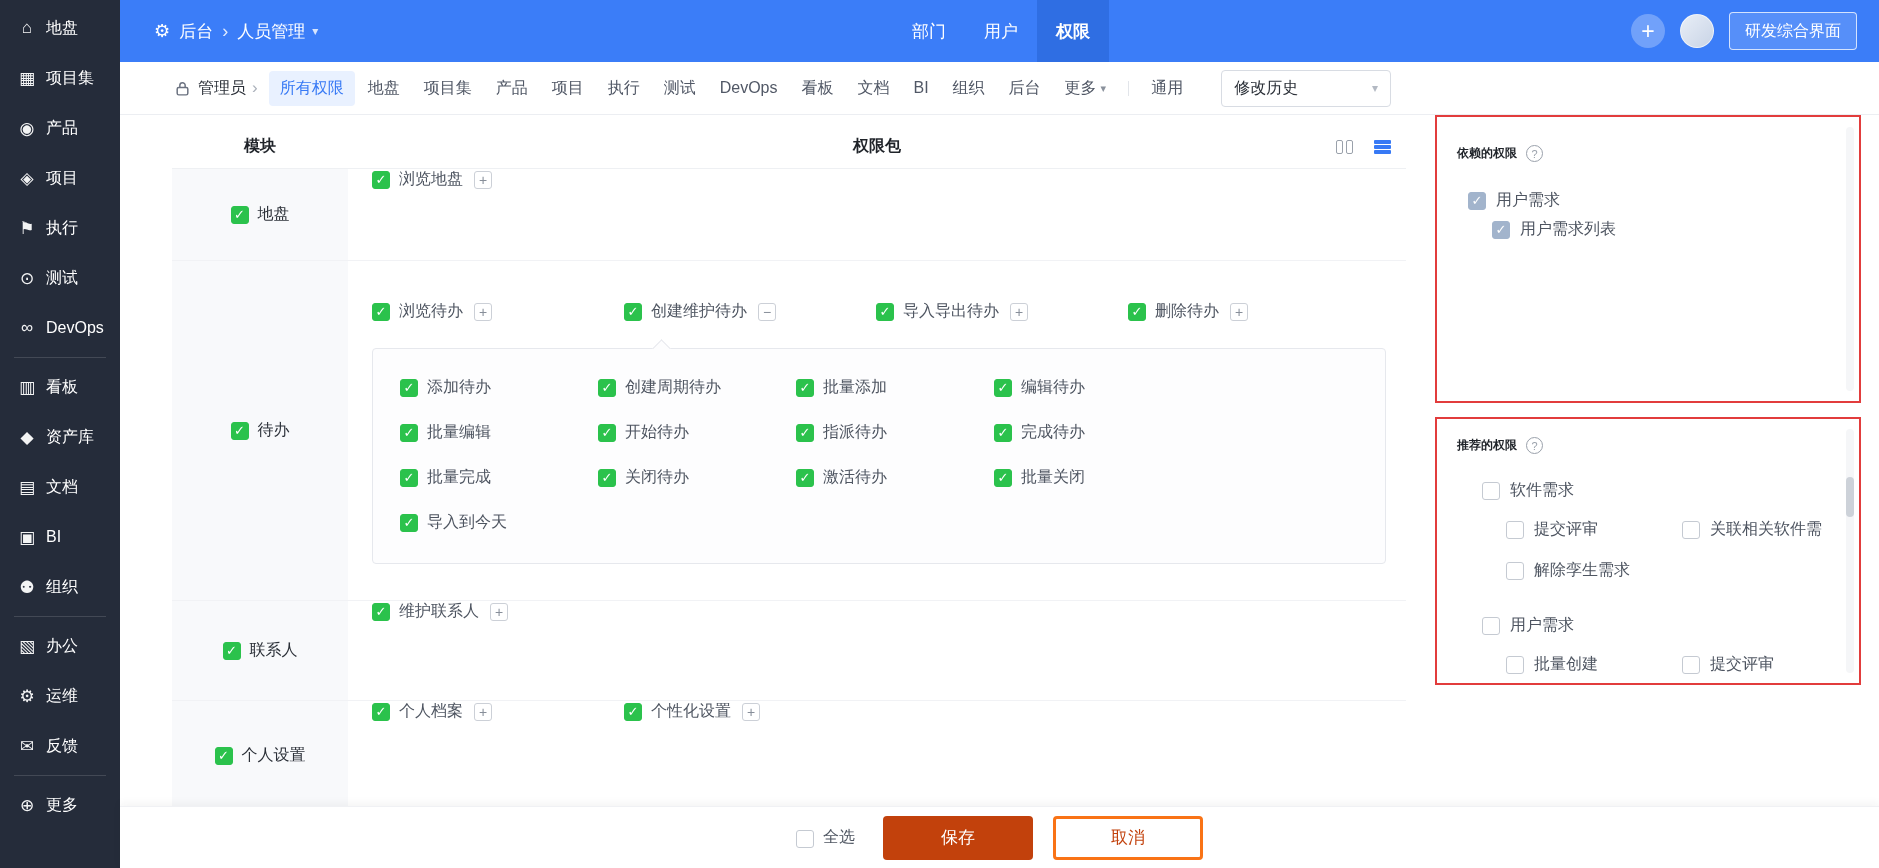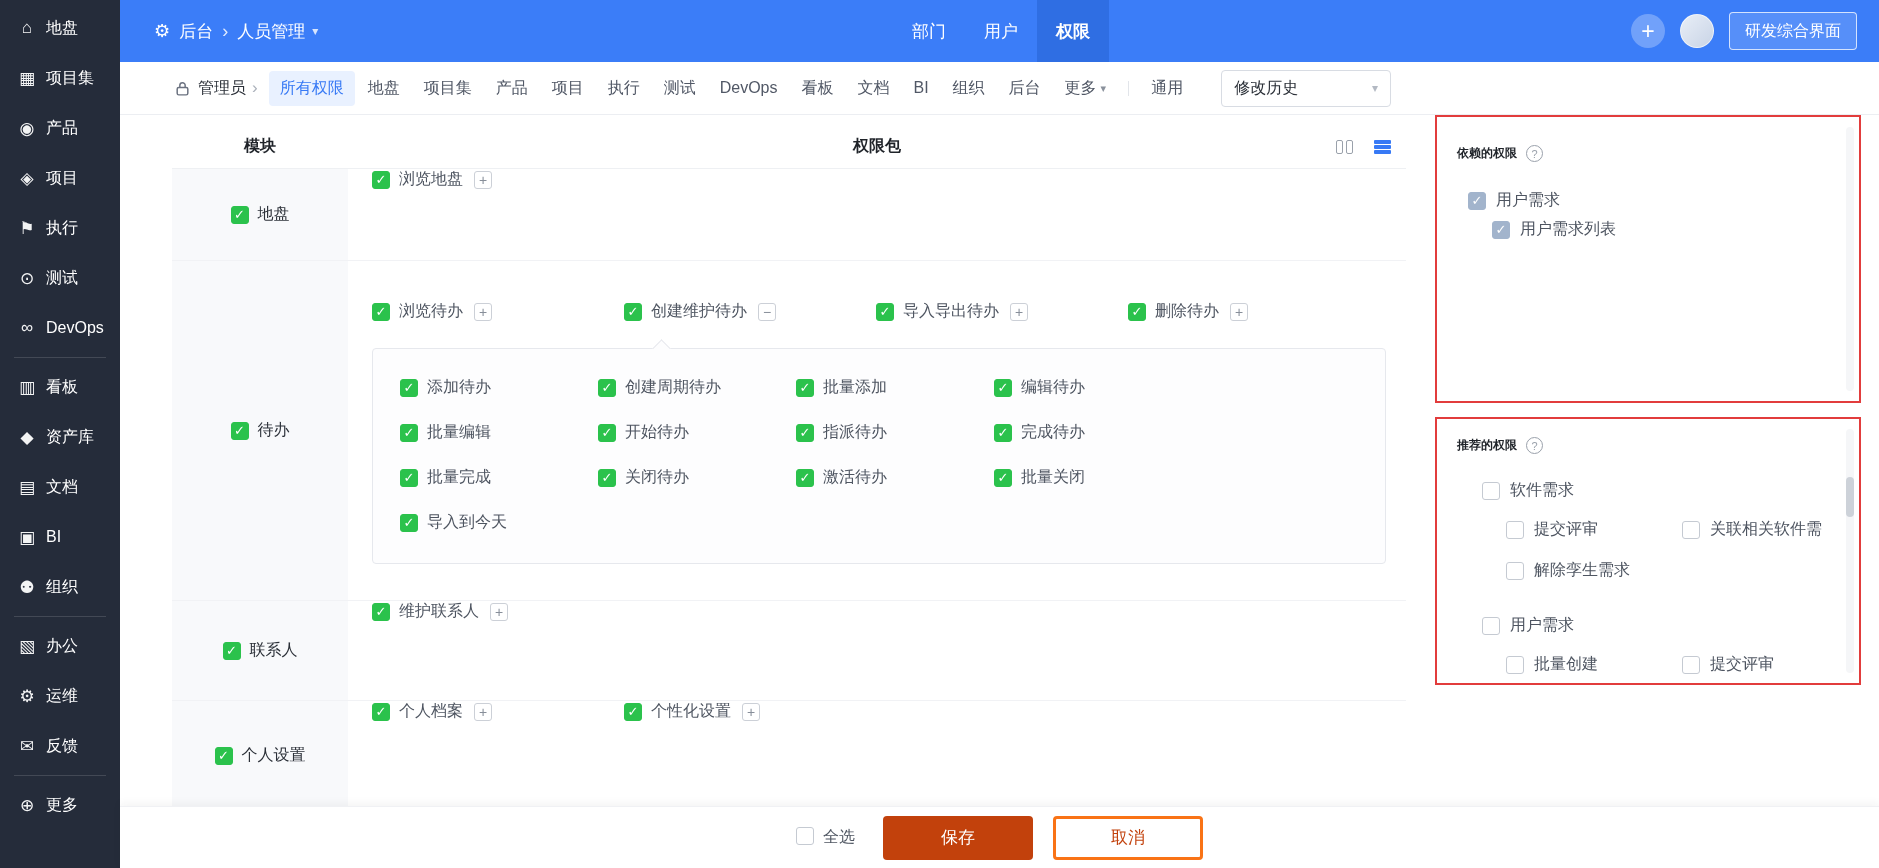--- a/index.html
+++ b/index.html
@@ -90,21 +90,21 @@
   .scroll-track{position:absolute;top:10px;bottom:10px;right:5px;width:8px;background:#f5f6f8;border-radius:4px}
   .scroll-thumb{position:absolute;top:58px;right:5px;width:8px;height:40px;background:#cdd2d9;border-radius:4px;cursor:pointer}
   .rec-list{padding-left:45px}
   .rec-parent{display:flex;align-items:center;gap:10px;color:#4e5561;margin-top:26px}
   .rec-children{margin:18px 0 0 24px;display:grid;grid-template-columns:repeat(2,176px);row-gap:20px}
   .rec-child{display:flex;align-items:center;gap:10px;color:#4e5561;white-space:nowrap;overflow:hidden}
   .rec-group.gap{margin-top:34px}
 
   
   .footer-bar{height:62px;background:#fff;border-top:1px solid #f0f1f4;box-shadow:0 -3px 8px rgba(31,35,41,.05);display:flex;align-items:center;justify-content:center;gap:20px;flex-shrink:0}
-  .select-all{display:flex;align-items:flex-start;gap:9px;color:#4e5561;margin-right:8px;cursor:pointer}
+  .select-all{display:flex;align-items:flex-end;gap:9px;color:#4e5561;margin-right:8px;cursor:pointer}
   .btn{width:150px;height:44px;border-radius:4px;font-size:17px;display:flex;align-items:center;justify-content:center;cursor:pointer;border:none;font-family:inherit}
   .btn-save{background:#c2410c;color:#fff}
   .btn-cancel{background:#fff;color:#c2410c;border:3px solid #f97316}
 </style>
 </head>
 <body>
 
 <div class="app">
 
   <aside class="sidebar">

